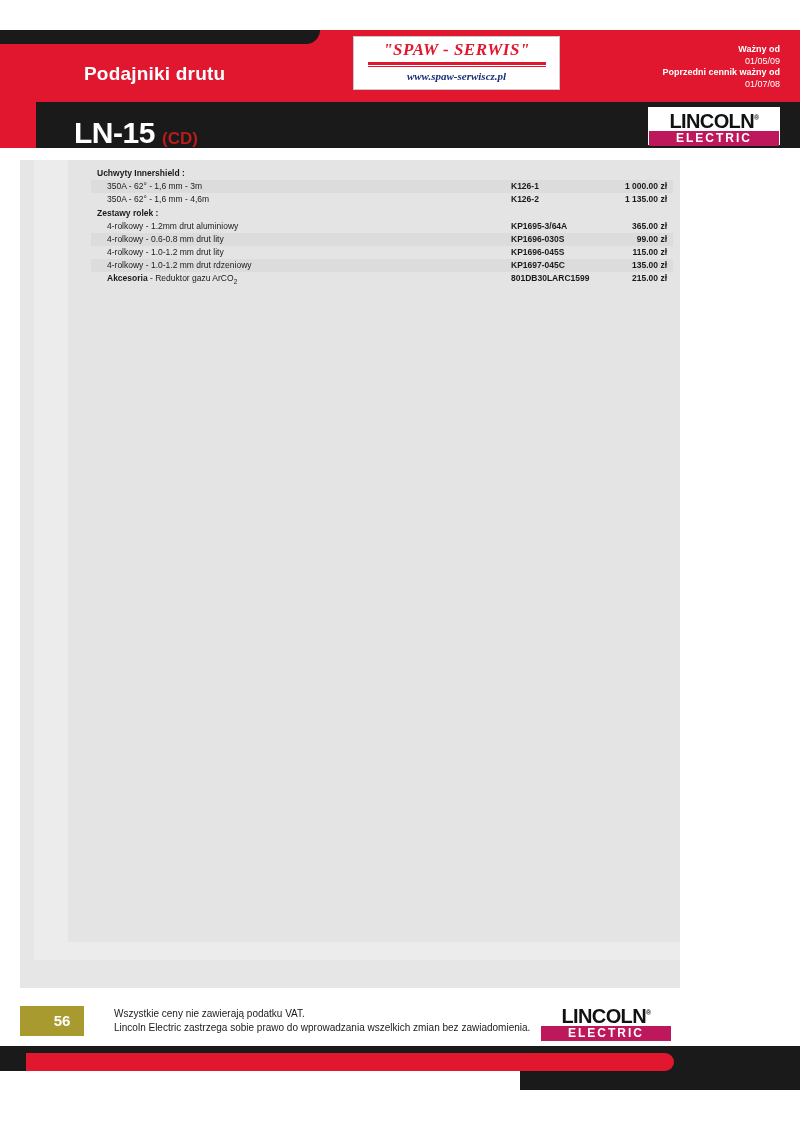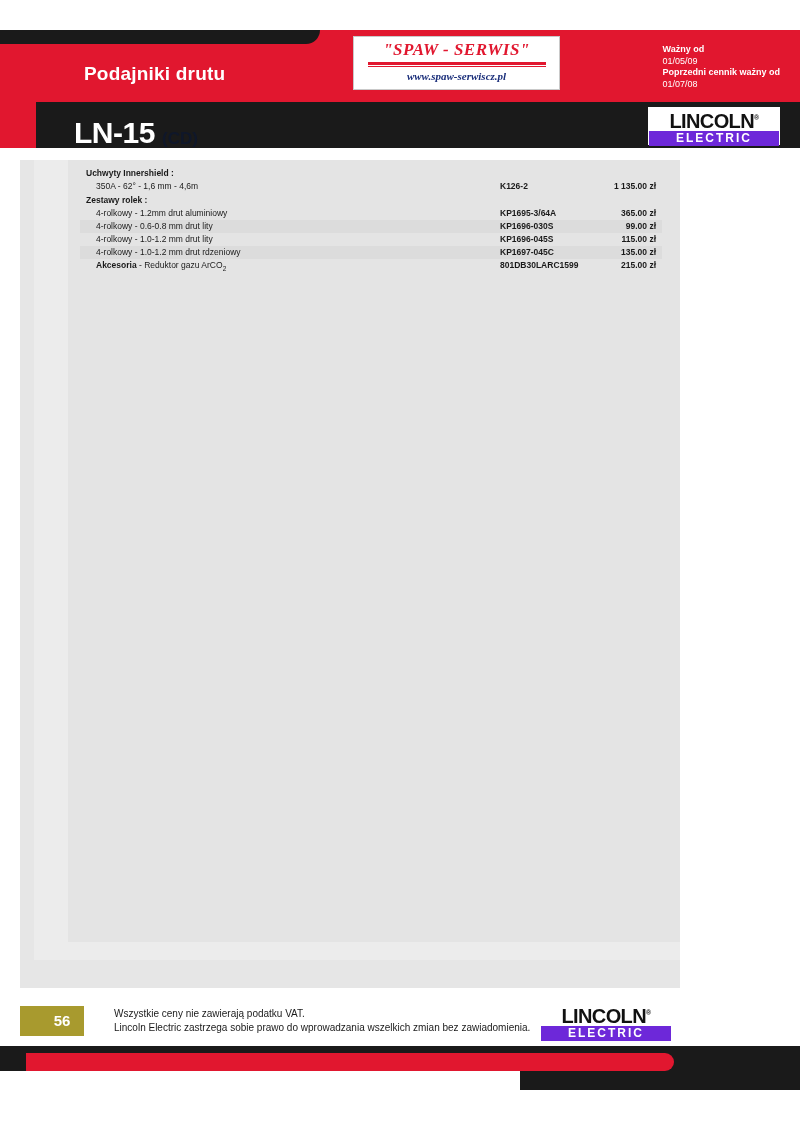--- a/index.html
+++ b/index.html
@@ -73,20 +73,21 @@
     font-family: "Liberation Serif", serif;
     font-style: italic;
     font-weight: bold;
     font-size: 11px;
     color: #1a2e7a;
   }
 
   .valid-block {
     position: absolute;
     right: 20px; top: 44px;
+    text-align: right;
     color: #ffffff;
     font-size: 9px;
     line-height: 11.5px;
   }
   .valid-block .b { font-weight: bold; }
 
   
   .sub-band {
     position: absolute;
     left: 0; top: 102px;
@@ -103,21 +104,21 @@
     position: absolute;
     left: 74px; top: 116px;
     color: #ffffff;
     font-size: 30px;
     font-weight: bold;
     letter-spacing: -0.5px;
   }
   .model-cd {
     position: absolute;
     left: 162px; top: 129px;
-    color: #0f172a;
+    color: #b91c1c;
     font-size: 17px;
     font-weight: bold;
   }
 
   
   .lincoln-hdr {
     position: absolute;
     right: 20px; top: 107px;
     width: 132px; height: 38px;
     background: #ffffff;
@@ -130,21 +131,21 @@
     text-align: center;
     line-height: 20px;
     padding-top: 1px;
   }
   .lincoln-reg {
     font-size: 7px;
     vertical-align: super;
     font-weight: bold;
   }
   .lincoln-elec {
-    background: #6d28d9;
+    background: #be185d;
     color: #ffffff;
     font-size: 12px;
     font-weight: bold;
     letter-spacing: 2px;
     text-align: center;
     line-height: 15px;
     margin: 0 1px 1px 1px;
     height: 15px;
   }
 
@@ -164,21 +165,21 @@
   .panel-inner {
     position: absolute;
     left: 68px; top: 160px;
     width: 612px; height: 782px;
     background: #e4e4e4;
   }
 
   
   .table-wrap {
     position: absolute;
-    left: 80px; top: 166px;
+    left: 91px; top: 166px;
     width: 582px;
   }
   .row {
     position: relative;
     height: 13px;
     line-height: 13px;
     font-size: 8.5px;
     color: #1a1a1a;
   }
   .row.alt { background: #dcdcdc; }
@@ -299,20 +300,25 @@
 <div class="panel-mid"></div>
 <div class="panel-inner"></div>
 
 <div class="table-wrap">
 
   <div class="row section">
     <span class="c-name">Uchwyty Innershield :</span>
   </div>
 
 
+  <div class="row alt">
+    <span class="c-name indent">350A - 62° - 1,6 mm - 3m</span>
+    <span class="c-code">K126-1</span>
+    <span class="c-price">1 000.00 zł</span>
+  </div>
 
   <div class="row">
     <span class="c-name indent">350A - 62° - 1,6 mm - 4,6m</span>
     <span class="c-code">K126-2</span>
     <span class="c-price">1 135.00 zł</span>
   </div>
 
   <div class="row section">
     <span class="c-name">Zestawy rolek :</span>
   </div>

